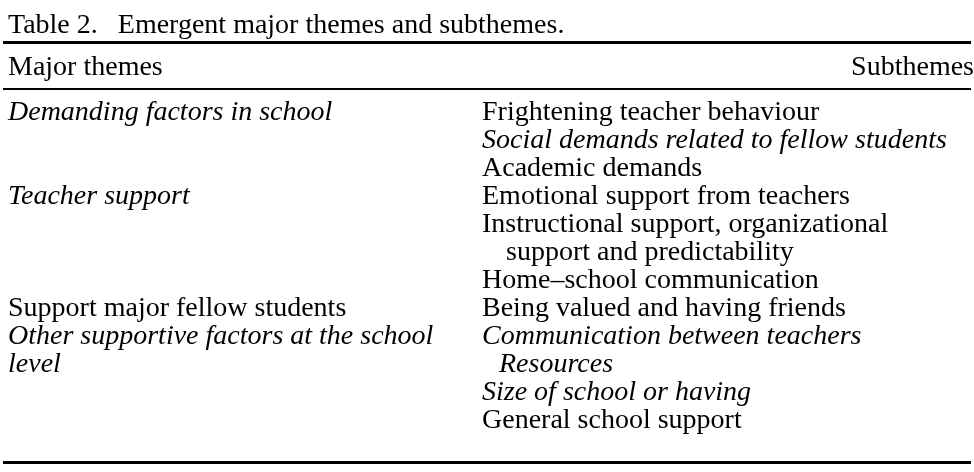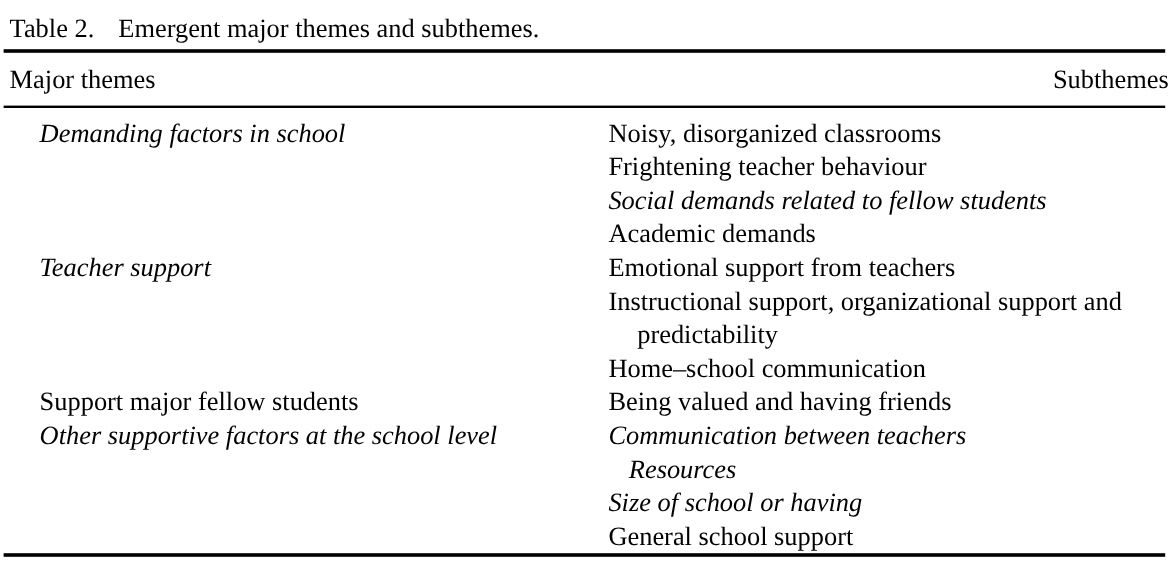--- a/index.html
+++ b/index.html
@@ -4,21 +4,21 @@
 <style>
   * { box-sizing: border-box; }
   html, body { margin: 0; padding: 0; background: #ffffff; }
   .page {
     position: relative;
     width: 974px;
     height: 472px;
     background: #ffffff;
     color: #000000;
     font-family: "Liberation Serif", "DejaVu Serif", serif;
-    font-size: 22px;
+    font-size: 28px;
     overflow: hidden;
   }
   .caption {
     height: 41px;
     padding: 9px 8px 0 8px;
     line-height: 30px;
     white-space: nowrap;
   }
   .caption-label { margin-right: 20px; }
   .rule { background: #000000; margin: 0 3px; }
@@ -36,21 +36,21 @@
     padding-left: 8px;
   }
   .h-sub {
     flex: 1;
     text-align: right;
   }
   .tbody {
     padding-top: 7px;
     height: 371px;
   }
-  .group { display: flex; align-items: flex-start; padding-left: 25px; }
+  .group { display: flex; align-items: flex-start; }
   .cell-theme {
     width: 482px;
     flex: none;
     padding-left: 8px;
     line-height: 28px;
   }
   .cell-subs {
     flex: 1;
     padding-right: 2px;
   }
@@ -76,21 +76,20 @@
     <div class="h-sub">Subthemes</div>
   </div>
 
   <div class="rule rule-mid"></div>
 
   <div class="tbody">
 
     <div class="group">
       <div class="cell-theme" style="font-style: italic;">Demanding factors in school</div>
       <div class="cell-subs">
-        <div class="sub" style="font-style: normal;">Noisy, disorganized classrooms</div>
         <div class="sub" style="font-style: normal;">Frightening teacher behaviour</div>
         <div class="sub" style="font-style: italic;">Social demands related to fellow students</div>
         <div class="sub" style="font-style: normal;">Academic demands</div>
       </div>
     </div>
 
     <div class="group">
       <div class="cell-theme" style="font-style: italic;">Teacher support</div>
       <div class="cell-subs">
         <div class="sub" style="font-style: normal;">Emotional support from teachers</div>

